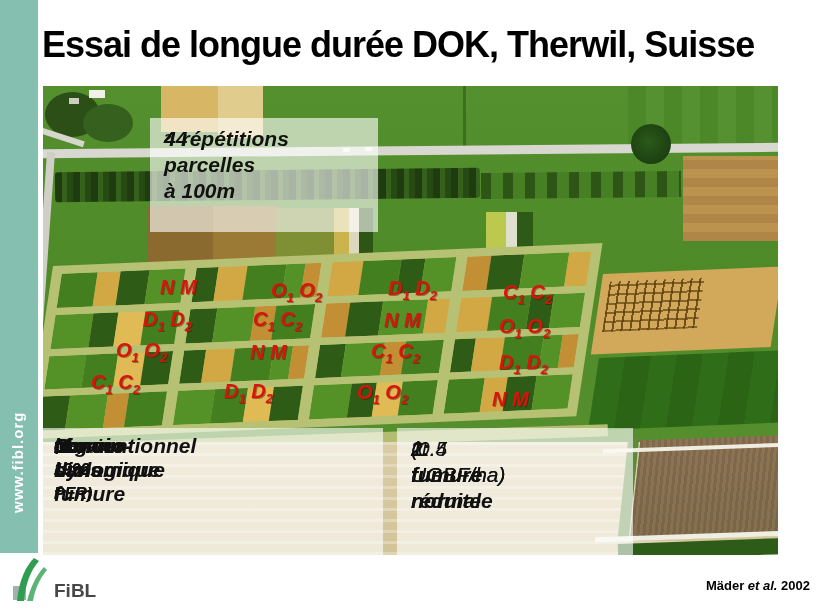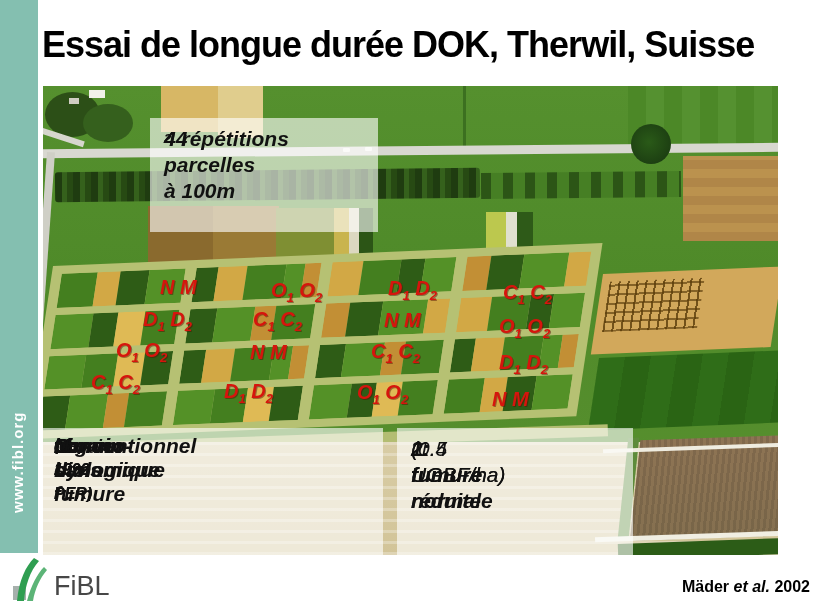--- a/index.html
+++ b/index.html
@@ -103,22 +103,22 @@
   .legend-right .lg-group{margin-bottom:19px;}
   
   .plot-label{
     position:absolute;color:var(--label-red,#d6150d);
     font-weight:bold;font-style:italic;font-size:20px;white-space:nowrap;
     text-shadow:1px 1px 0 rgba(80,10,0,.45);
   }
   .plot-label sub{font-size:13px;}
   
   .footer-logo{position:absolute;left:8px;top:556px;display:flex;align-items:flex-end;}
-  .footer-logo .logo-text{font-size:27px;font-weight:normal;color:var(--logo-text,#474747);margin-left:2px;line-height:1;margin-bottom:6px;}
-  .citation{position:absolute;right:10px;top:578px;font-size:16px;font-weight:bold;color:#000;}
+  .footer-logo .logo-text{font-size:19px;font-weight:bold;color:var(--logo-text,#474747);margin-left:2px;line-height:1;margin-bottom:6px;}
+  .citation{position:absolute;right:10px;top:578px;font-size:13px;font-weight:bold;color:#000;}
 </style>
 </head>
 <body>
 
 <div>
 
   <div class="sidebar">
     <div class="sidebar-url">www.fibl.org</div>
   </div>
 

